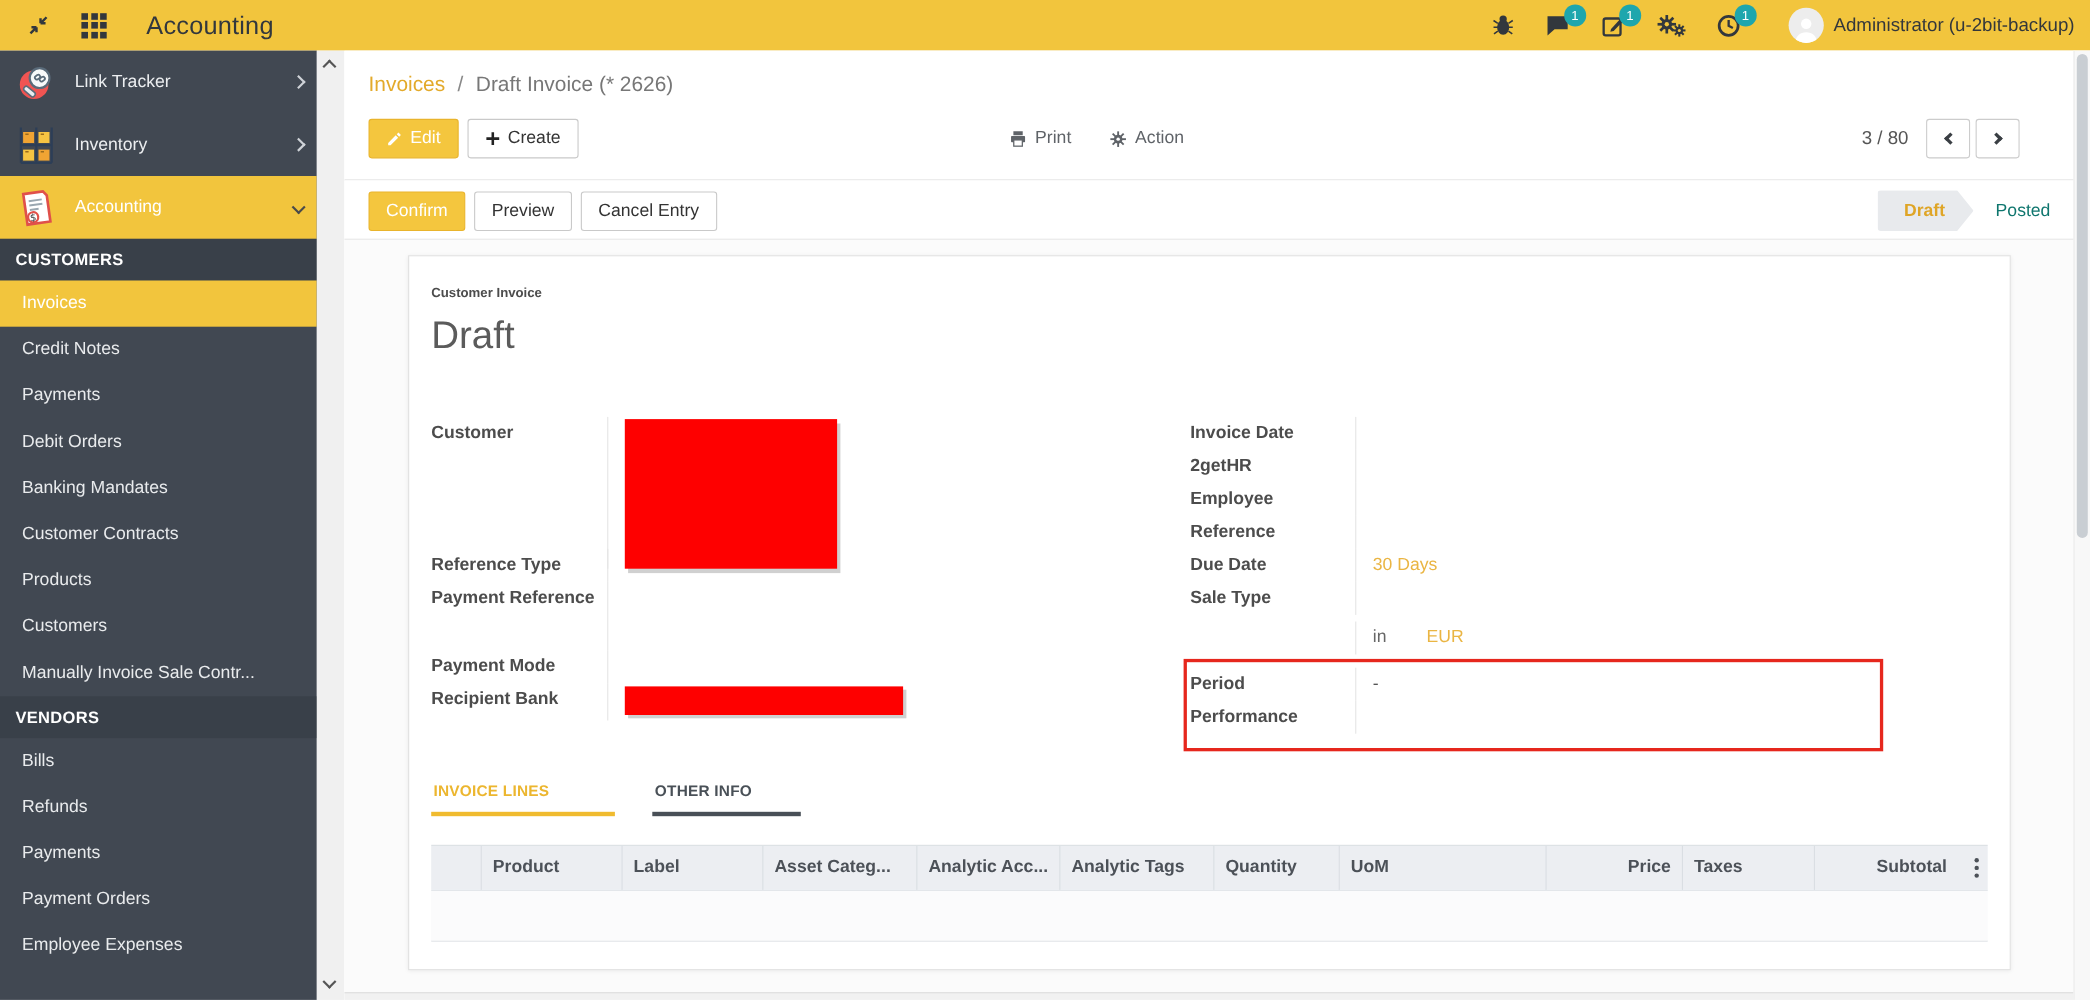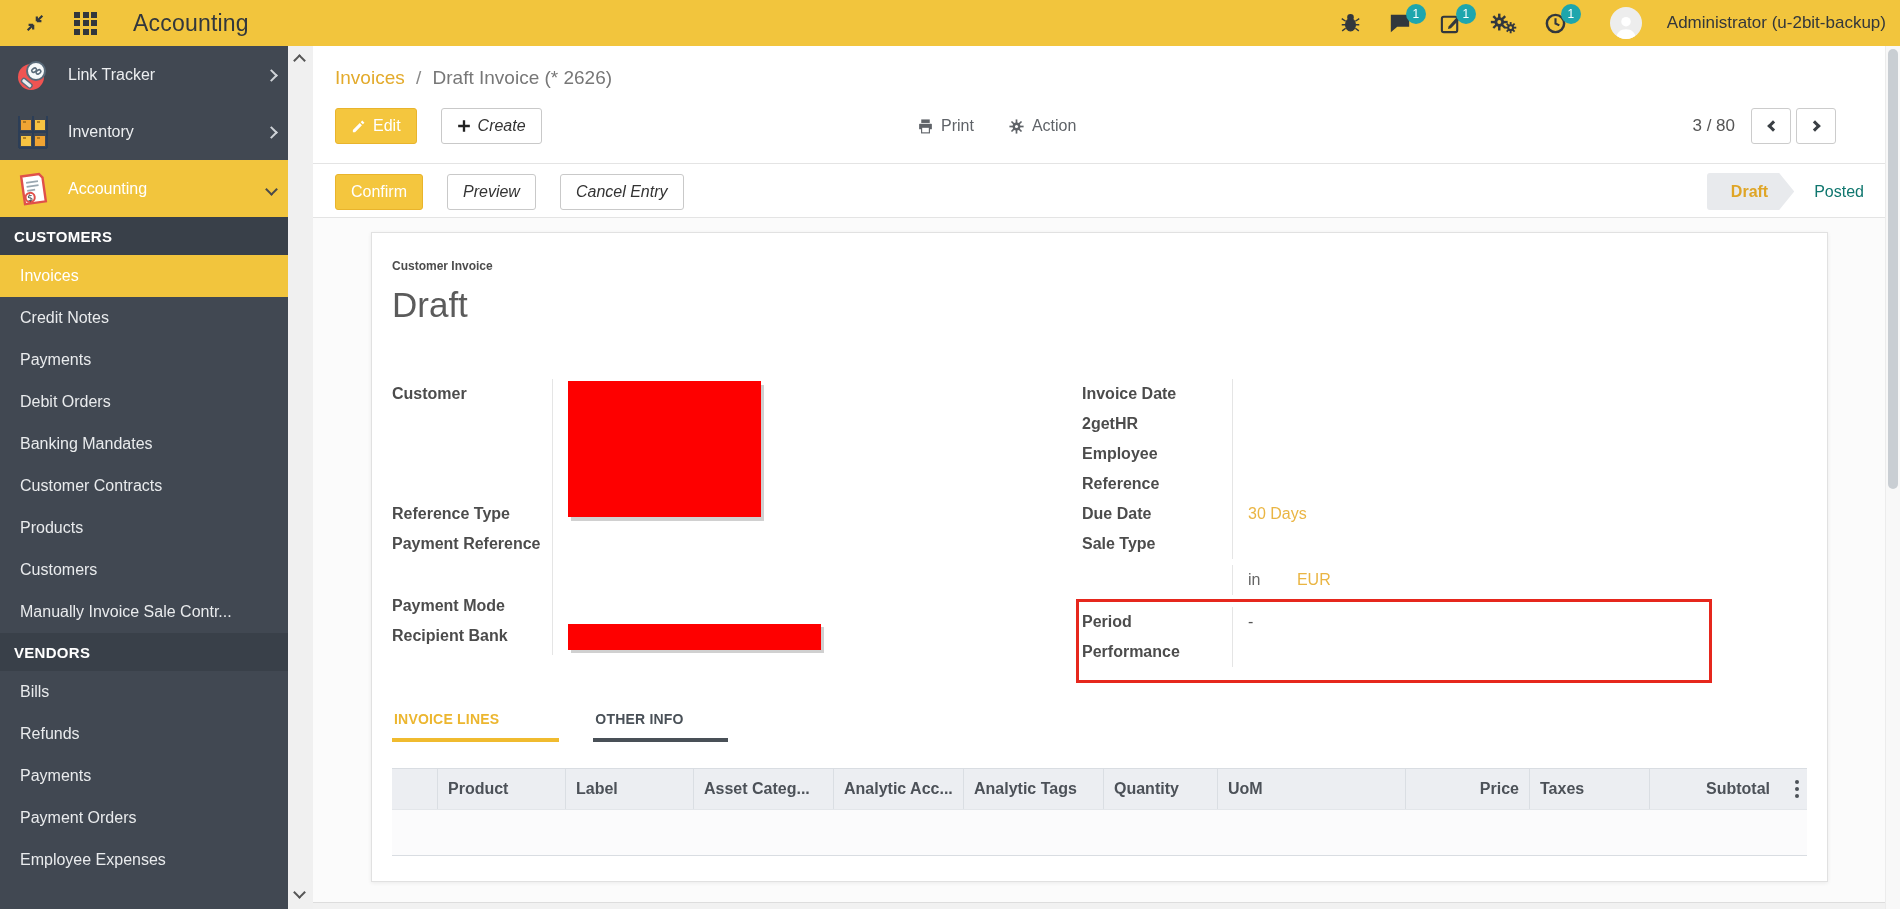--- a/index.html
+++ b/index.html
@@ -9,21 +9,21 @@
 
   
   .topbar { height:46px; background:#f2c53d; display:flex; align-items:center; flex:0 0 46px; padding:0 14px 0 18px; }
   .tb-icon { display:flex; align-items:center; justify-content:center; width:34px; height:34px; cursor:pointer; }
   .apps-grid { display:grid; grid-template-columns:repeat(3,6px); grid-template-rows:repeat(3,6px); gap:2.5px; margin-left:22px; }
   .apps-grid span { background:#32373d; width:6px; height:6px; }
   .tb-title { font-size:23px; color:#32373d; margin-left:36px; letter-spacing:.2px; }
   .tb-right { margin-left:auto; display:flex; align-items:center; gap:27px; }
   .tb-ic { position:relative; cursor:pointer; display:flex; align-items:center; }
   .badge { position:absolute; top:-8px; right:-14px; background:#1ea6ad; color:#fff; font-size:12px; min-width:20px; height:20px; border-radius:50%; display:flex; align-items:center; justify-content:center; }
-  .tb-user { display:flex; align-items:center; gap:25px; margin-left:16px; cursor:pointer; }
+  .tb-user { display:flex; align-items:center; gap:9px; margin-left:16px; cursor:pointer; }
   .avatar { width:32px; height:32px; border-radius:50%; background:#ededed; overflow:hidden; display:flex; align-items:flex-end; justify-content:center; }
   .tb-user-name { font-size:17px; color:#33373b; }
 
   
   .main { flex:1; display:flex; min-height:0; }
 
   
   .sidebar { width:288px; background:#414852; color:#eceef0; font-size:16px; flex:0 0 288px; overflow:hidden; }
   .sb-app { height:57px; display:flex; align-items:center; padding:0 12px 0 15px; cursor:pointer; position:relative; }
   .sb-app .sb-label { margin-left:17px; }
@@ -50,21 +50,21 @@
   .content { flex:1; position:relative; background:#fbfbfb; overflow:hidden; display:flex; flex-direction:column; }
 
   .control-panel { background:#fff; padding:18px 40px 16px 22px; border-bottom:1px solid #e4e4e4; }
   .breadcrumb { font-size:19px; line-height:28px; }
   .bc-parent { color:#e3aa2b; cursor:pointer; }
   .bc-sep { color:#888; margin:0 6px; }
   .bc-current { color:#777; }
   .cp-row { display:flex; align-items:center; margin-top:13px; position:relative; height:42px; }
   .btn { font-size:16px; border-radius:3px; padding:8px 15px; cursor:pointer; display:inline-flex; align-items:center; gap:7px; border:1px solid #c9c9c9; background:#fff; color:#333; }
   .btn-primary { background:#f4c63e; border-color:#e9b42c; color:#fff; }
-  .btn + .btn { margin-left:24px;font-style:italic; }
+  .btn + .btn { margin-left:8px; }
   .cp-center { position:absolute; left:582px; display:flex; align-items:center; gap:34px; }
   .menu-link { display:flex; align-items:center; gap:7px; font-size:16px; color:#5f6368; cursor:pointer; }
   .cp-right { margin-left:auto; display:flex; align-items:center; margin-right:24px; }
   .pager-value { font-size:17px; color:#555; margin-right:16px; cursor:pointer; }
   .pager-btn { width:40px; height:36px; background:#fff; border:1px solid #ccc; border-radius:3px; display:flex; align-items:center; justify-content:center; cursor:pointer; color:#3a3f44; }
   .pager-btn + .pager-btn { margin-left:5px; }
   .pager-btn .chev { width:8px; height:8px; border-width:3px; }
   .pager-btn .chev.right { margin-left:-3px; }
   .pager-btn .chev.left { transform:rotate(135deg); margin-right:-3px; }
 

